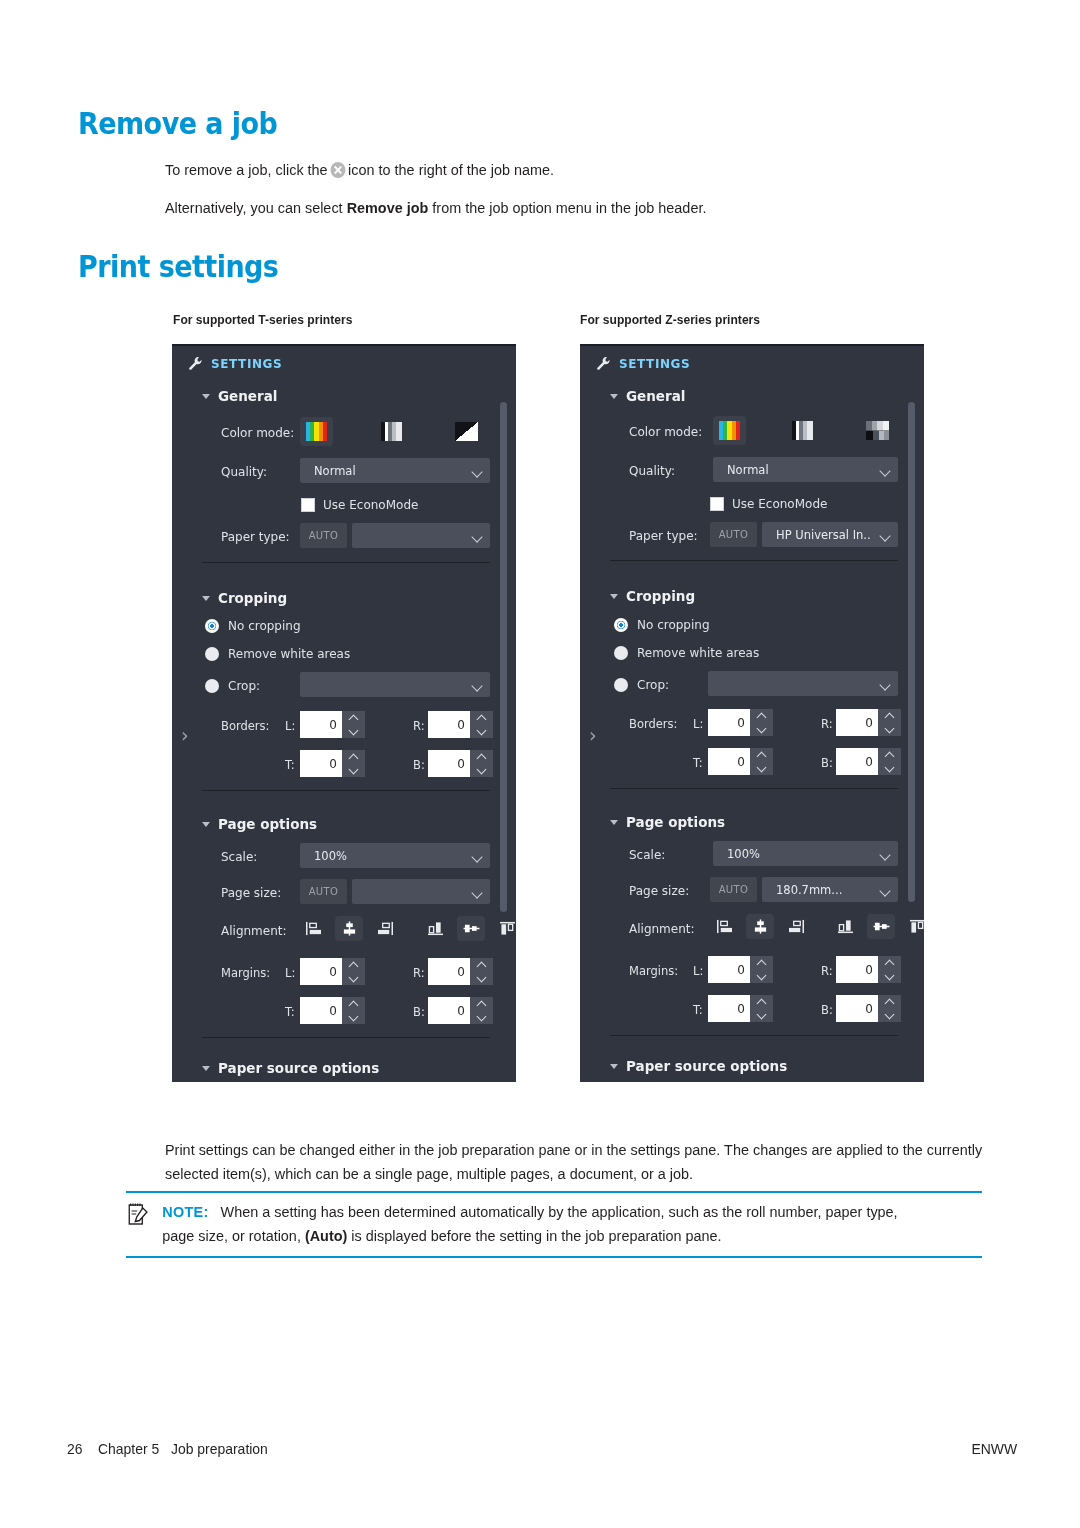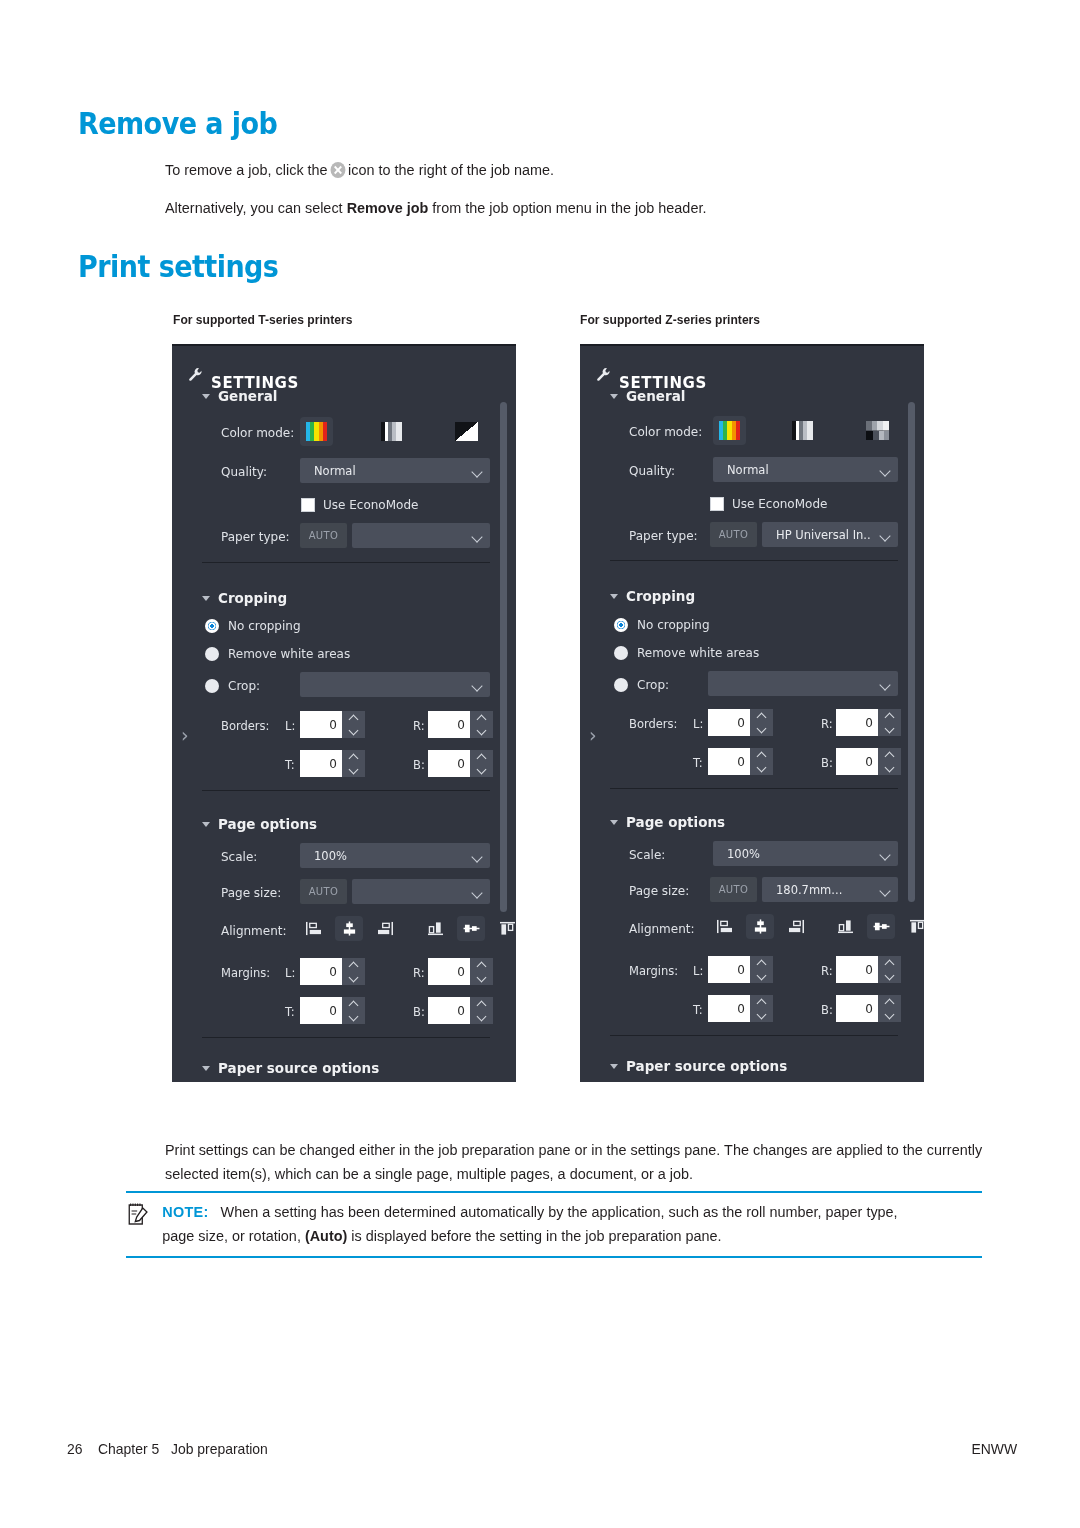--- a/index.html
+++ b/index.html
@@ -127,25 +127,24 @@
   
   .panel-header {
     position: absolute;
     left: 16px;
     top: 10px;
     display: flex;
     align-items: center;
     gap: 8px;
   }
   .panel-header .title {
-    font-size: 15px;
+    font-size: 12px;
     font-weight: bold;
     letter-spacing: 0.6px;
-    color: #ffffff;
-    margin-top: 18px;
+    color: #7dd3fc;
   }
   .wrench-icon { display: block; }
 
   
   .section-head {
     position: absolute;
     display: flex;
     align-items: center;
     gap: 8px;
     font-size: 13.5px;

